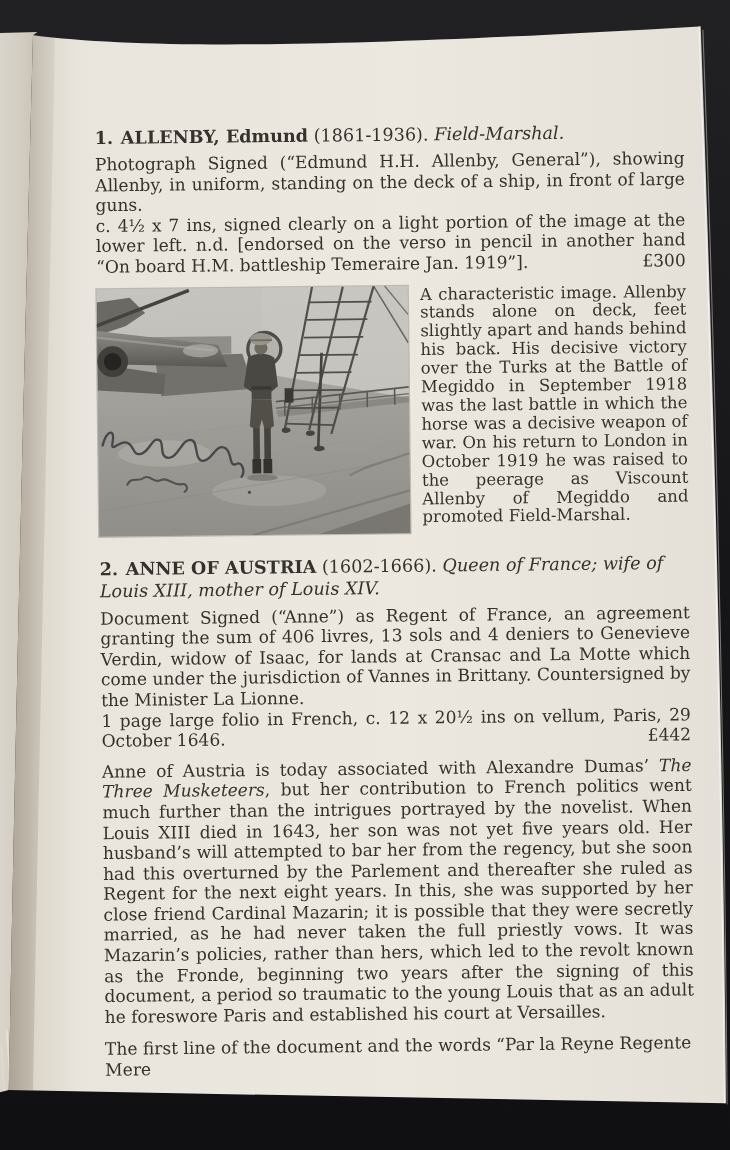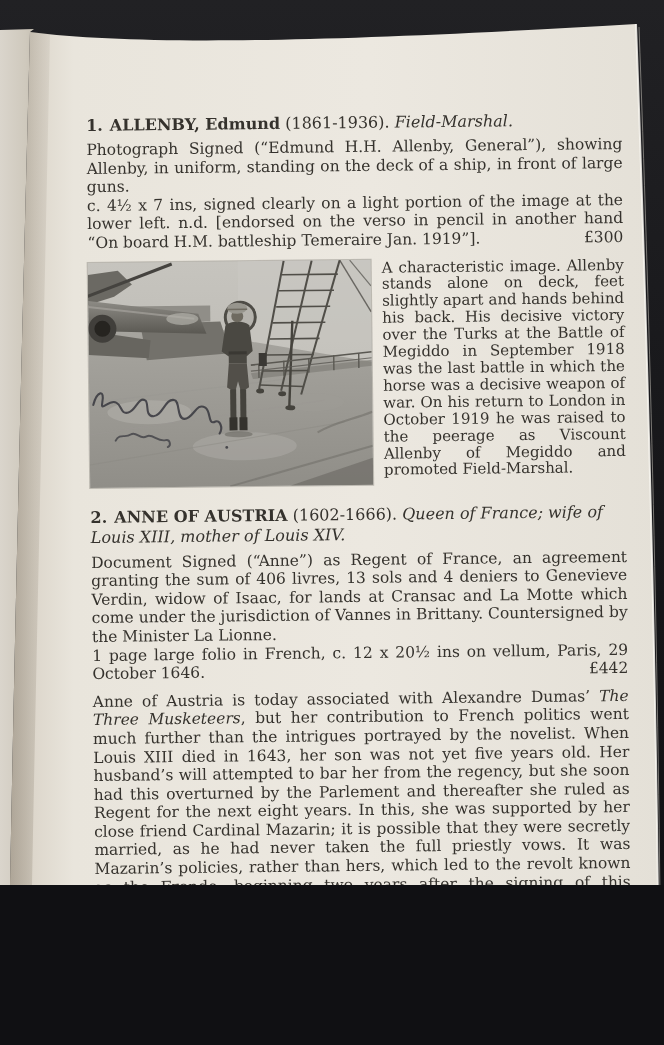--- a/index.html
+++ b/index.html
@@ -1,16 +1,16 @@
 <!DOCTYPE html>
 <html><head>
 <meta charset="utf-8">
 <style>
   html,body{margin:0;padding:0;background:#101013;}
-  .scene{position:relative;width:664px;height:885px;overflow:hidden;
+  .scene{position:relative;width:664px;height:1045px;overflow:hidden;
          font-family:"DejaVu Serif","Liberation Serif",serif;}
   .backdrop{position:absolute;left:0;top:0;}
   .page-content{position:absolute;left:86px;top:116px;width:536px;
                 transform:rotate(-0.65deg);transform-origin:0 0;color:#35322d;}
   .heading{font-size:16px;line-height:20px;margin:0 0 5px 0;text-align:left;}
   .b{font-weight:bold;}
   .i{font-style:italic;}
   .num{font-weight:bold;margin-right:7px;}
   .para{font-size:15.5px;line-height:18.6px;text-align:justify;margin:0;}
   .details{position:relative;}

